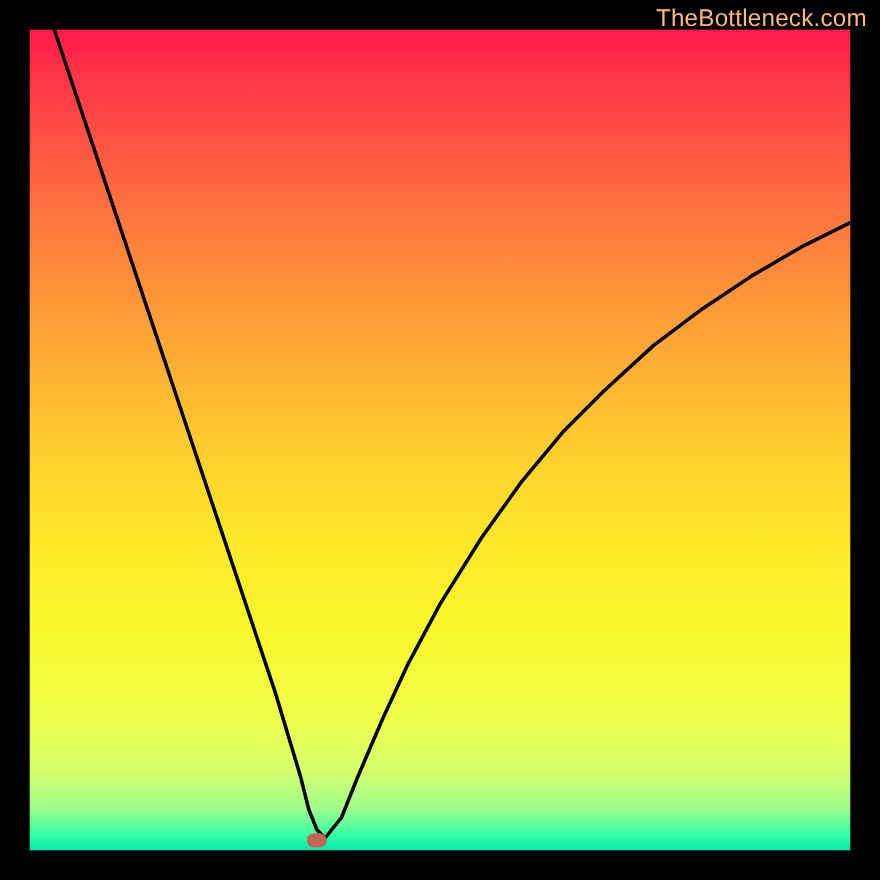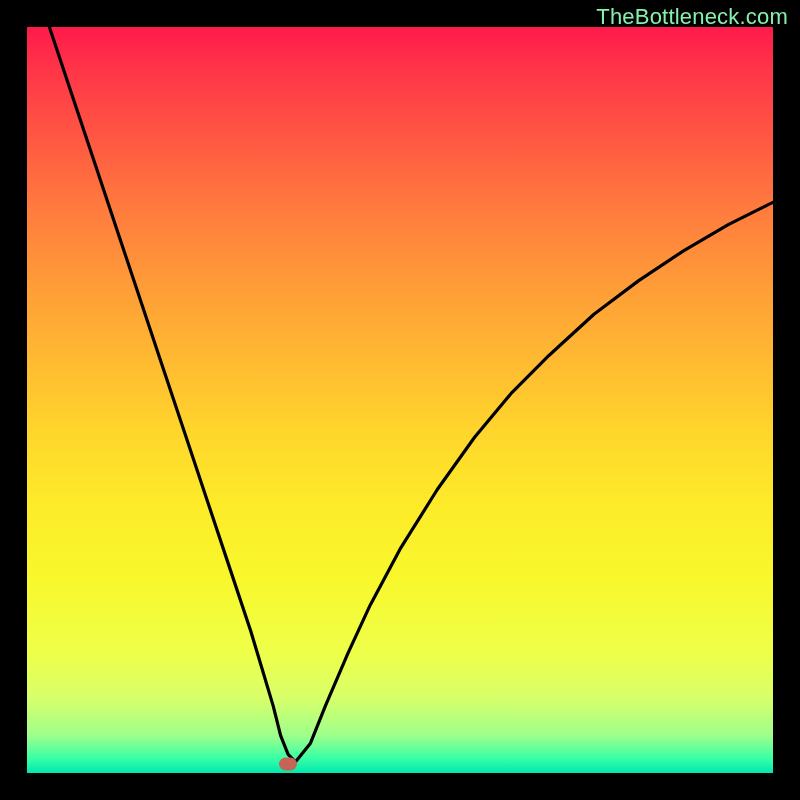--- a/index.html
+++ b/index.html
@@ -7,21 +7,21 @@
   .frame {
     width: 800px;
     height: 800px;
     background: #000;
     position: relative;
   }
   .watermark {
     position: absolute;
     top: 4px;
     right: 12px;
-    color: #86efac;
+    color: #fdba74;
     font-family: Arial, Helvetica, sans-serif;
     font-size: 22px;
     letter-spacing: 0.2px;
     z-index: 10;
   }
   .plot-area {
     position: absolute;
     top: 27px;
     left: 27px;
     width: 746px;

